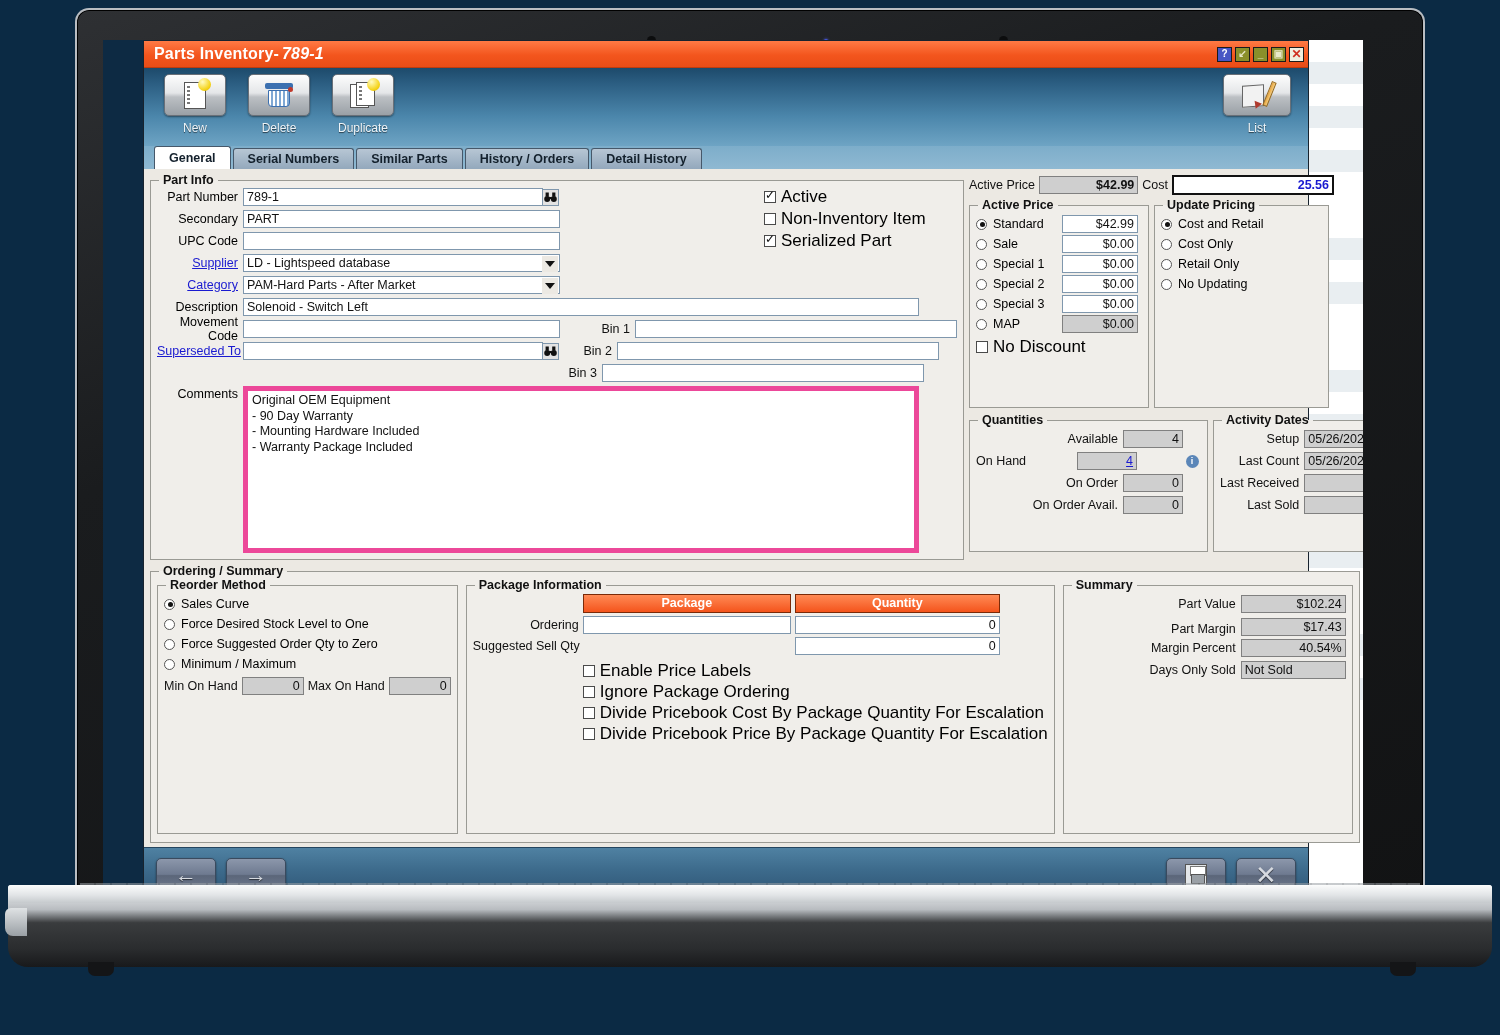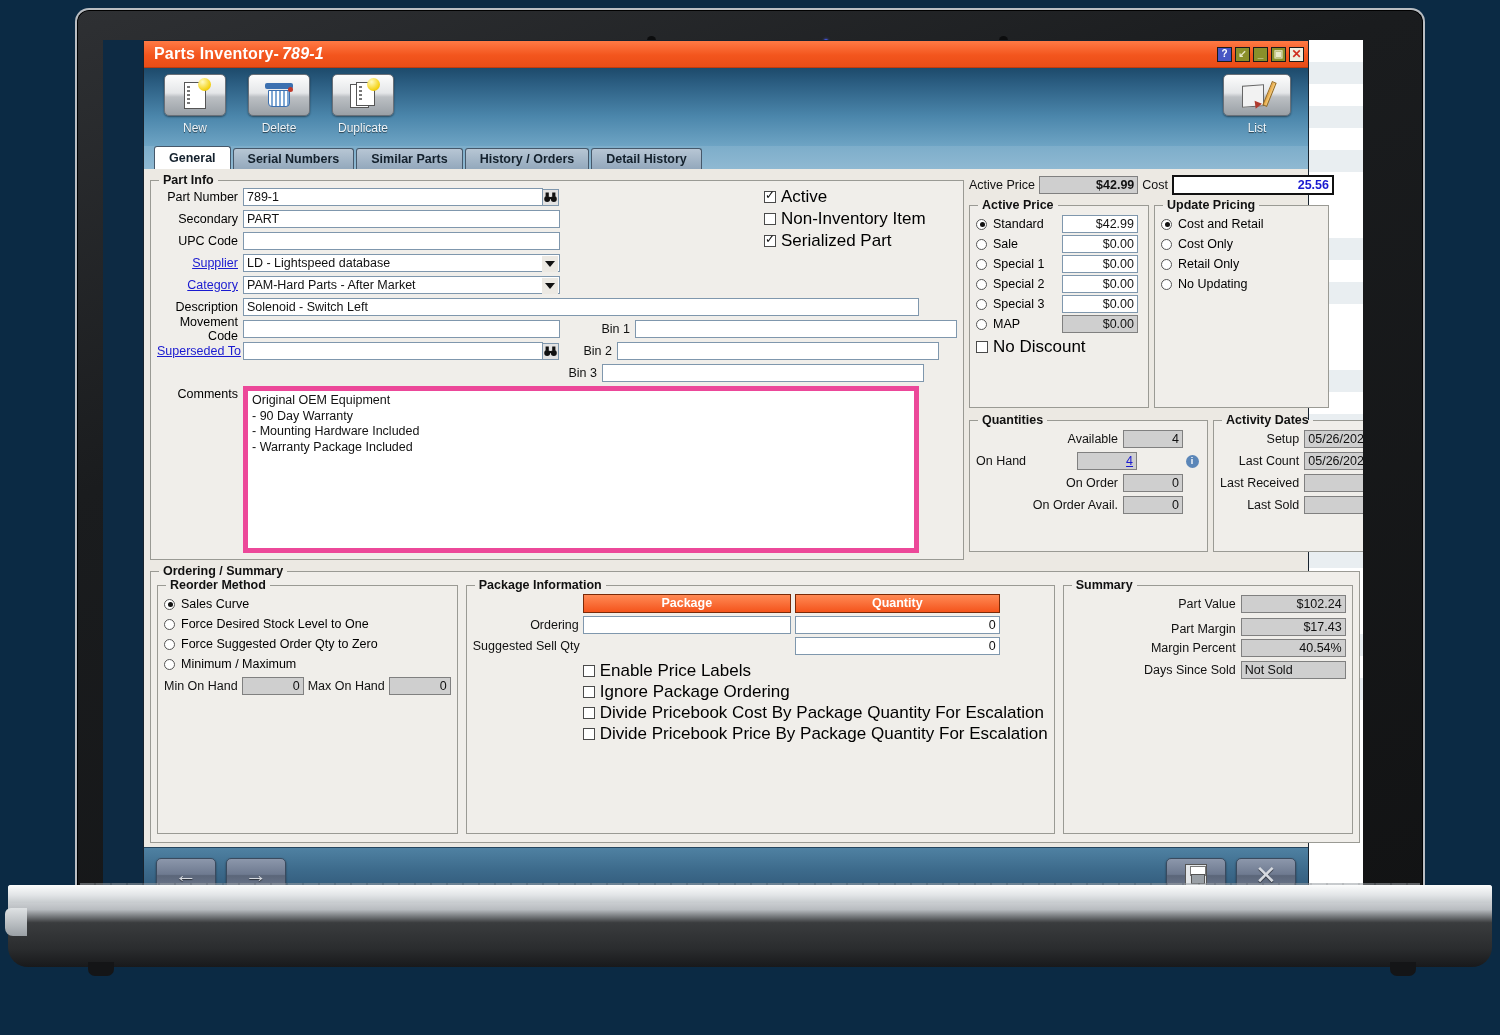--- a/index.html
+++ b/index.html
@@ -609,21 +609,21 @@
               </div>
               <div style="display:flex;align-items:flex-end;justify-content:flex-end;height:20px;margin-bottom:2px;">
                 <div class="lbl">Part Margin</div>
                 <div class="fld ro r" style="width:105px;margin-left:5px;line-height:17px;">$17.43</div>
               </div>
               <div style="display:flex;align-items:center;justify-content:flex-end;height:20px;margin-bottom:2px;">
                 <div class="lbl">Margin Percent</div>
                 <div class="fld ro r" style="width:105px;margin-left:5px;line-height:17px;">40.54%</div>
               </div>
               <div style="display:flex;align-items:center;justify-content:flex-end;height:20px;">
-                <div class="lbl">Days Since Sold</div>
+                <div class="lbl">Days Only Sold</div>
                 <div class="fld ro" style="width:105px;margin-left:5px;line-height:17px;">Not Sold</div>
               </div>
             </fieldset>
           </div>
         </fieldset>
 
         <div class="footer">
           <div class="nav-btn">
             <span class="arrow-glyph">←</span>
           </div>

